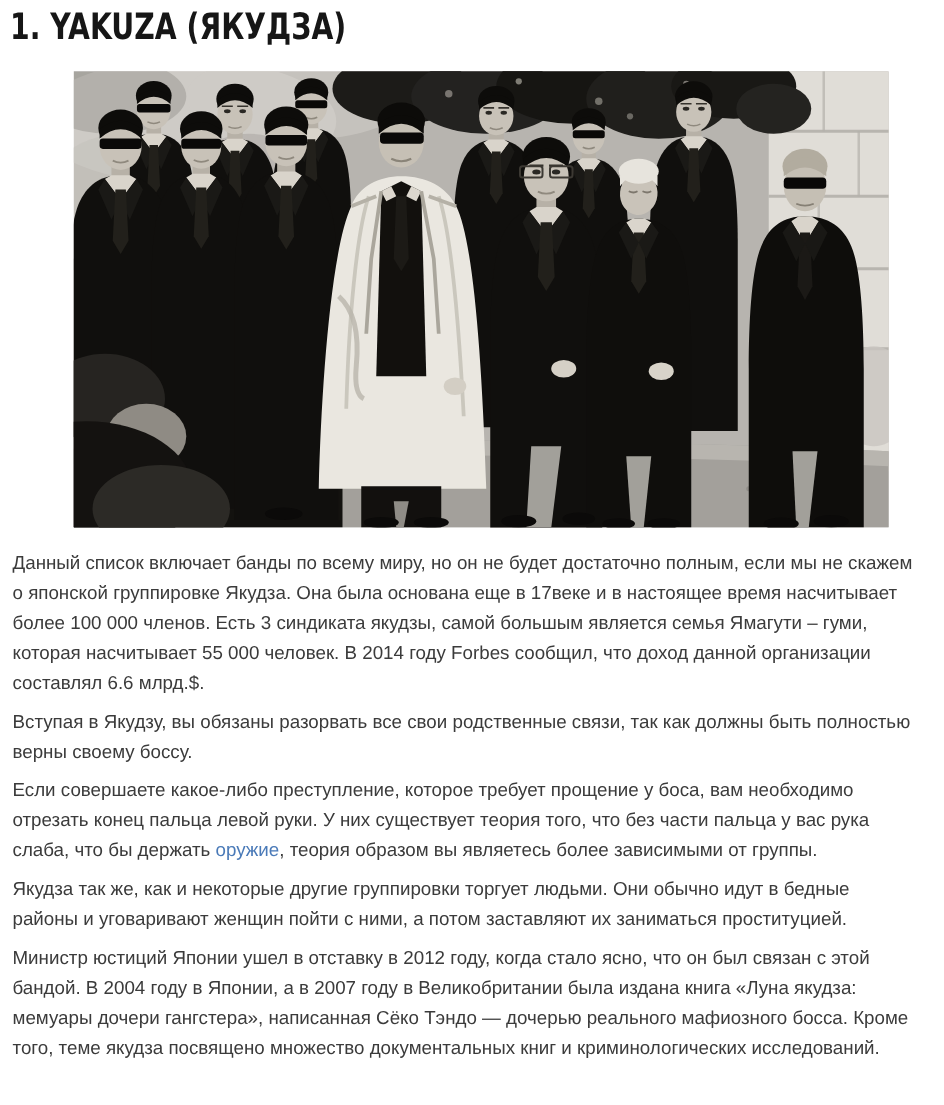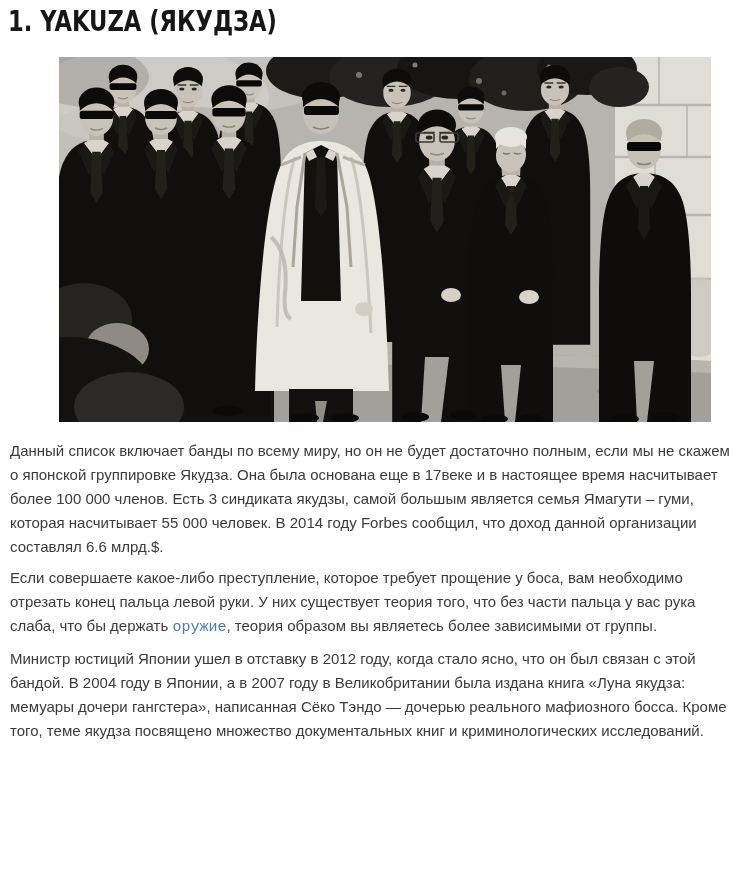--- a/index.html
+++ b/index.html
@@ -27,21 +27,21 @@
   }
   figure.photo svg{display:block;}
 
   .content{
     margin:17px 8px 0 10px;
     font-size:15px;
     line-height:24px;
     color:#3b3b3b;
   }
   .content p{margin:0 17px 7px 0;padding:0;}
-  a.inline-link{text-decoration:none;cursor:pointer;font-family:Liberation Mono, monospace;}
+  a.inline-link{text-decoration:none;cursor:pointer;}
 </style>
 </head>
 <body>
 
 <div class="page">
 
   <h1 class="title" style="color: rgb(22, 22, 22);">1. YAKUZA (ЯКУДЗА)</h1>
 
   <figure class="photo" aria-label="Черно-белая фотография: группа членов якудзы в темных костюмах и солнцезащитных очках идет по улице, в центре мужчина в белом плаще">
 
@@ -195,17 +195,19 @@
         <ellipse cx="25" cy="262" rx="48" ry="36" fill="#262421"></ellipse>
         <ellipse cx="58" cy="292" rx="32" ry="26" fill="#8f8b84"></ellipse>
         <ellipse cx="10" cy="335" rx="85" ry="55" fill="#141210"></ellipse>
         <ellipse cx="70" cy="350" rx="55" ry="35" fill="#2c2a26"></ellipse>
       </g>
     </svg>
   </figure>
 
   <div class="content" style="color: rgb(59, 59, 59);">
     <p>Данный список включает банды по всему миру, но он не будет достаточно полным, если мы не скажем о японской группировке Якудза. Она была основана еще в 17веке и в настоящее время насчитывает более 100 000 членов. Есть 3 синдиката якудзы, самой большым является семья Ямагути – гуми, которая насчитывает 55 000 человек. В 2014 году Forbes сообщил, что доход данной организации составлял 6.6 млрд.$.</p>
+    <p>Вступая в Якудзу, вы обязаны разорвать все свои родственные связи, так как должны быть полностью верны своему боссу.</p>
     <p><span>Если совершаете какое-либо преступление, которое требует прощение у боса, вам необходимо отрезать конец пальца левой руки. У них существует теория того, что без части пальца у вас рука слаба, что бы держать </span><a class="inline-link" href="#" style="color: rgb(74, 122, 184);">оружие</a><span>, теория образом вы являетесь более зависимыми от группы.</span></p>
+    <p>Якудза так же, как и некоторые другие группировки торгует людьми. Они обычно идут в бедные районы и уговаривают женщин пойти с ними, а потом заставляют их заниматься проституцией.</p>
     <p>Министр юстиций Японии ушел в отставку в 2012 году, когда стало ясно, что он был связан с этой бандой. В 2004 году в Японии, а в 2007 году в Великобритании была издана книга «Луна якудза: мемуары дочери гангстера», написанная Сёко Тэндо — дочерью реального мафиозного босса. Кроме того, теме якудза посвящено множество документальных книг и криминологических исследований.</p>
   </div>
 
 </div>
 
 </body></html>

